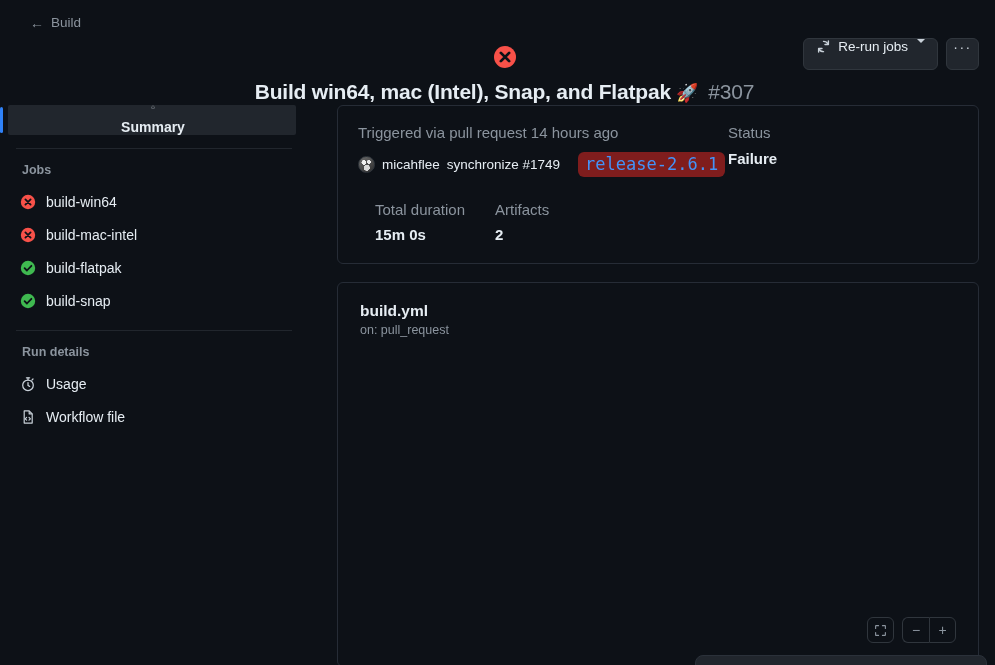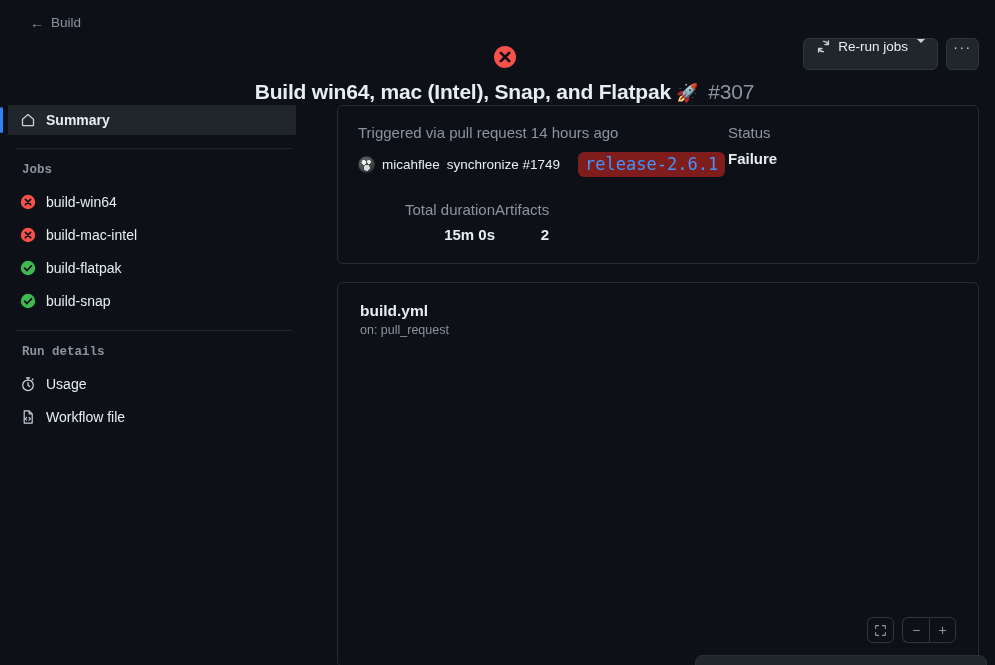--- a/index.html
+++ b/index.html
@@ -114,20 +114,21 @@
     display: flex;
     align-items: center;
     gap: 10px;
     height: 30px;
     padding: 0 10px 0 12px;
     border-radius: 2px;
     font-size: 14px;
     color: #e6edf3;
     cursor: pointer;
     position: relative;
+    flex-direction: column;
   }
   .side-item.active {
     background: #21262d;
     font-weight: bold;
   }
   .side-item.active::before {
     content: "";
     position: absolute;
     left: -8px;
     top: 2px;
@@ -139,21 +140,20 @@
   .divider {
     height: 1px;
     background: #21262d;
     margin: 13px 4px 0 8px;
   }
   .side-heading {
     font-size: 12.5px;
     font-weight: bold;
     color: #8b949e;
     margin: 14px 0 8px 14px;
-    font-family: Liberation Mono, monospace;
   }
   .job-item {
     display: flex;
     align-items: center;
     gap: 10px;
     height: 33px;
     padding-left: 12px;
     font-size: 14px;
     color: #e6edf3;
     cursor: pointer;
@@ -217,21 +217,21 @@
     border-radius: 6px;
     padding: 2px 7px 3px 7px;
     margin-left: 11px;
     white-space: nowrap;
   }
   .stat-row {
     display: flex;
     margin-top: 22px;
     padding-left: 17px;
   }
-  .stat { margin-right: 0; text-align: right; }
+  .stat { margin-right: 0; }
   .stat.duration { width: 120px; }
 
   
   .graph-card {
     margin-top: 18px;
     height: 385px;
     padding: 19px 20px 0 22px;
     position: relative;
   }
   .wf-name {

